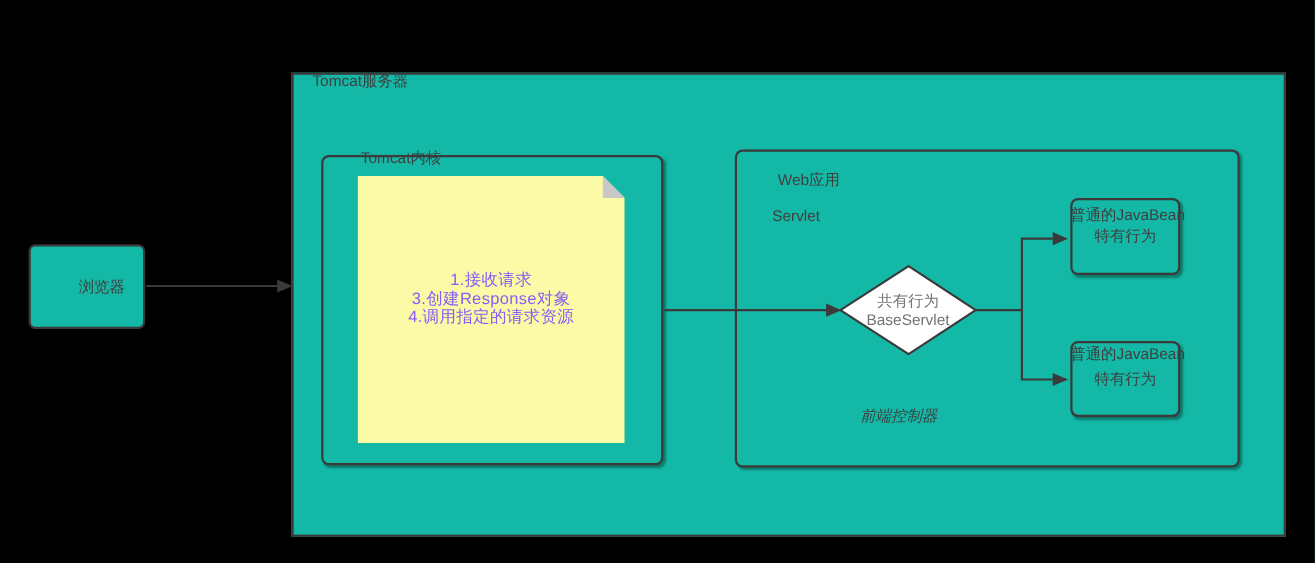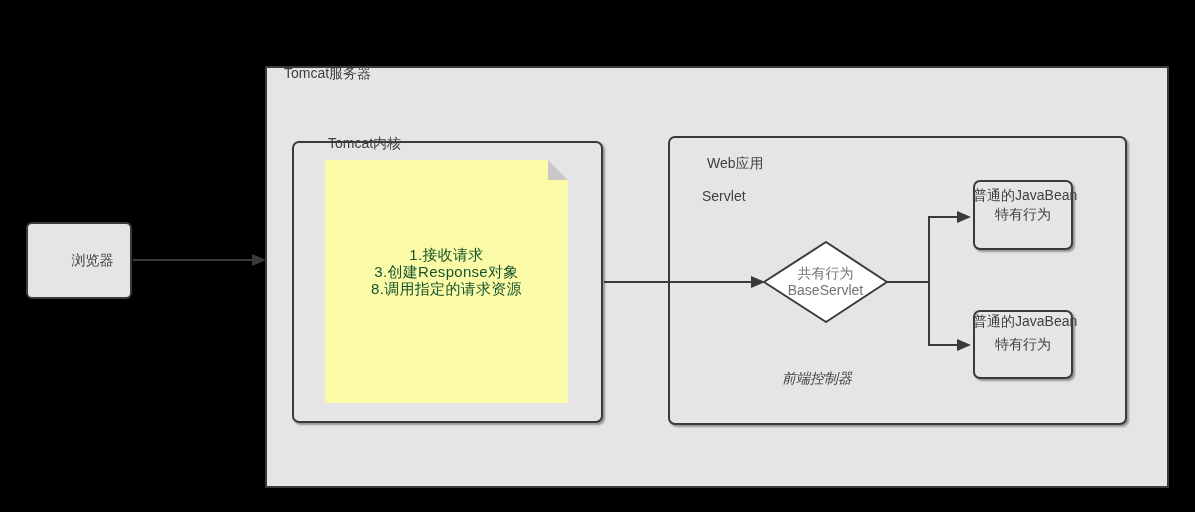--- a/index.html
+++ b/index.html
@@ -14,21 +14,21 @@
     overflow: hidden;
   }
   .stage {
     position: relative;
     width: 1195px;
     height: 512px;
     background: #000000;
   }
   .box {
     position: absolute;
-    background: #e5e5e5;
+    background: #14b8a6;
     border: 2px solid #3a3a3a;
     box-sizing: border-box;
   }
   .shadow {
     box-shadow: 2px 2px 2px rgba(0,0,0,0.35);
   }
   .lbl {
     position: absolute;
     color: #3f3f3f;
     font-size: 14px;
@@ -51,21 +51,21 @@
     position: absolute;
     left: 325px; top: 160px; width: 243px; height: 243px;
     background: #fbfba7;
     z-index: 12;
     clip-path: polygon(0 0, calc(100% - 20px) 0, 100% 20px, 100% 100%, 0 100%);
   }
   .note-text {
     position: absolute;
     left: 0; right: 0; top: 86px;
     text-align: center;
-    color: #14532d;
+    color: #8b5cf6;
     font-size: 15px;
     line-height: 17px;
     letter-spacing: 0.3px;
   }
 
   
   .browser-box {
     left: 26px; top: 222px; width: 106px; height: 77px;
     border-radius: 6px; z-index: 10;
     display: flex; align-items: center; justify-content: center;
@@ -123,21 +123,21 @@
     <span>浏览器</span>
   </div>
 
   <div class="lbl kernel-lbl">Tomcat内核</div>
   <div class="box kernel-box shadow"></div>
 
   <div class="note">
     <div class="note-text">
       <div>1.接收请求</div>
       <div>3.创建Response对象</div>
-      <div>8.调用指定的请求资源</div>
+      <div>4.调用指定的请求资源</div>
     </div>
   </div>
 
   <div class="lbl webapp-lbl">Web应用</div>
   <div class="box webapp-box shadow"></div>
   <div class="lbl servlet-lbl">Servlet</div>
 
   <div class="lbl bean-lbl-1">普通的JavaBean</div>
   <div class="box bean-box bean-box-1 shadow">
     <span>特有行为</span>

